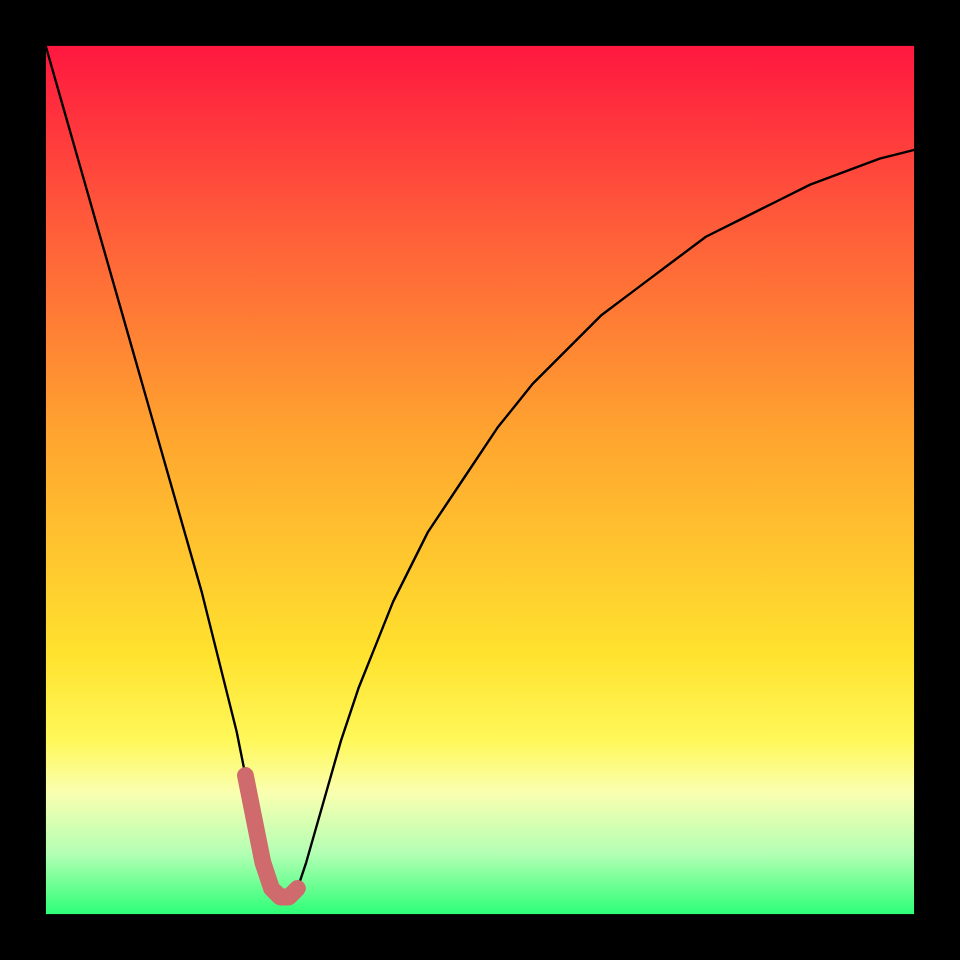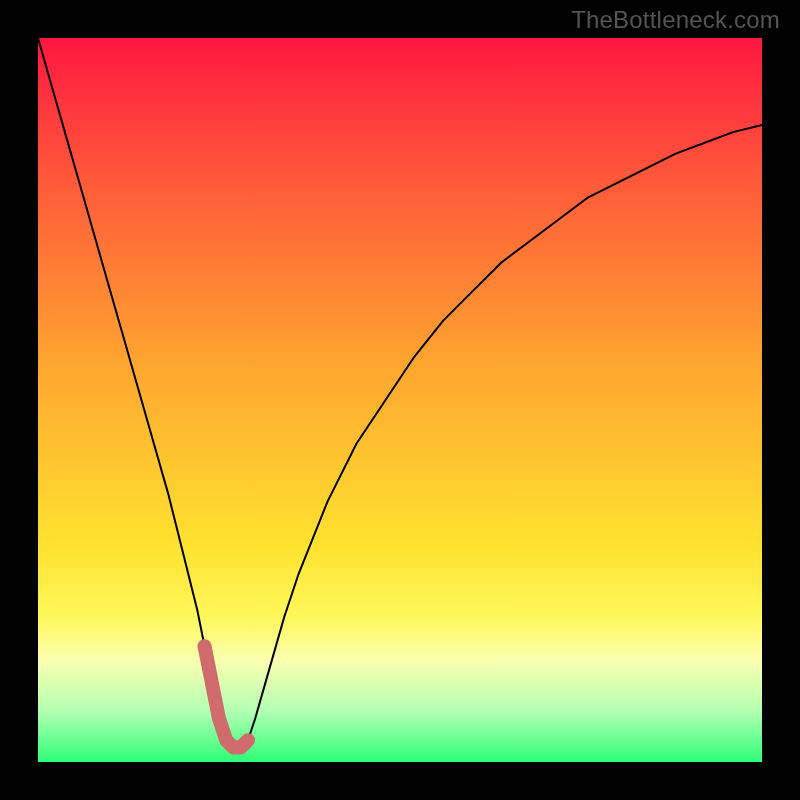--- a/index.html
+++ b/index.html
@@ -33,21 +33,20 @@
     font-size: 24px;
     font-weight: 500;
     letter-spacing: 0.2px;
   }
   svg { display: block; }
 </style>
 </head>
 <body>
 <div class="frame">
 
-  <div class="watermark">TheBottleneck.com</div>
 
   <div class="plot">
     <svg id="chart-svg" width="724" height="724" viewBox="0 0 724 724">
         <defs>
           <linearGradient id="bg-grad" x1="0" y1="0" x2="0" y2="1">
             <stop offset="0%" stop-color="#ff173f"></stop>
             <stop offset="20%" stop-color="#ff5a3a"></stop>
             <stop offset="45%" stop-color="#ffa52f"></stop>
             <stop offset="70%" stop-color="#ffe22e"></stop>
             <stop offset="80%" stop-color="#fff85a"></stop>

